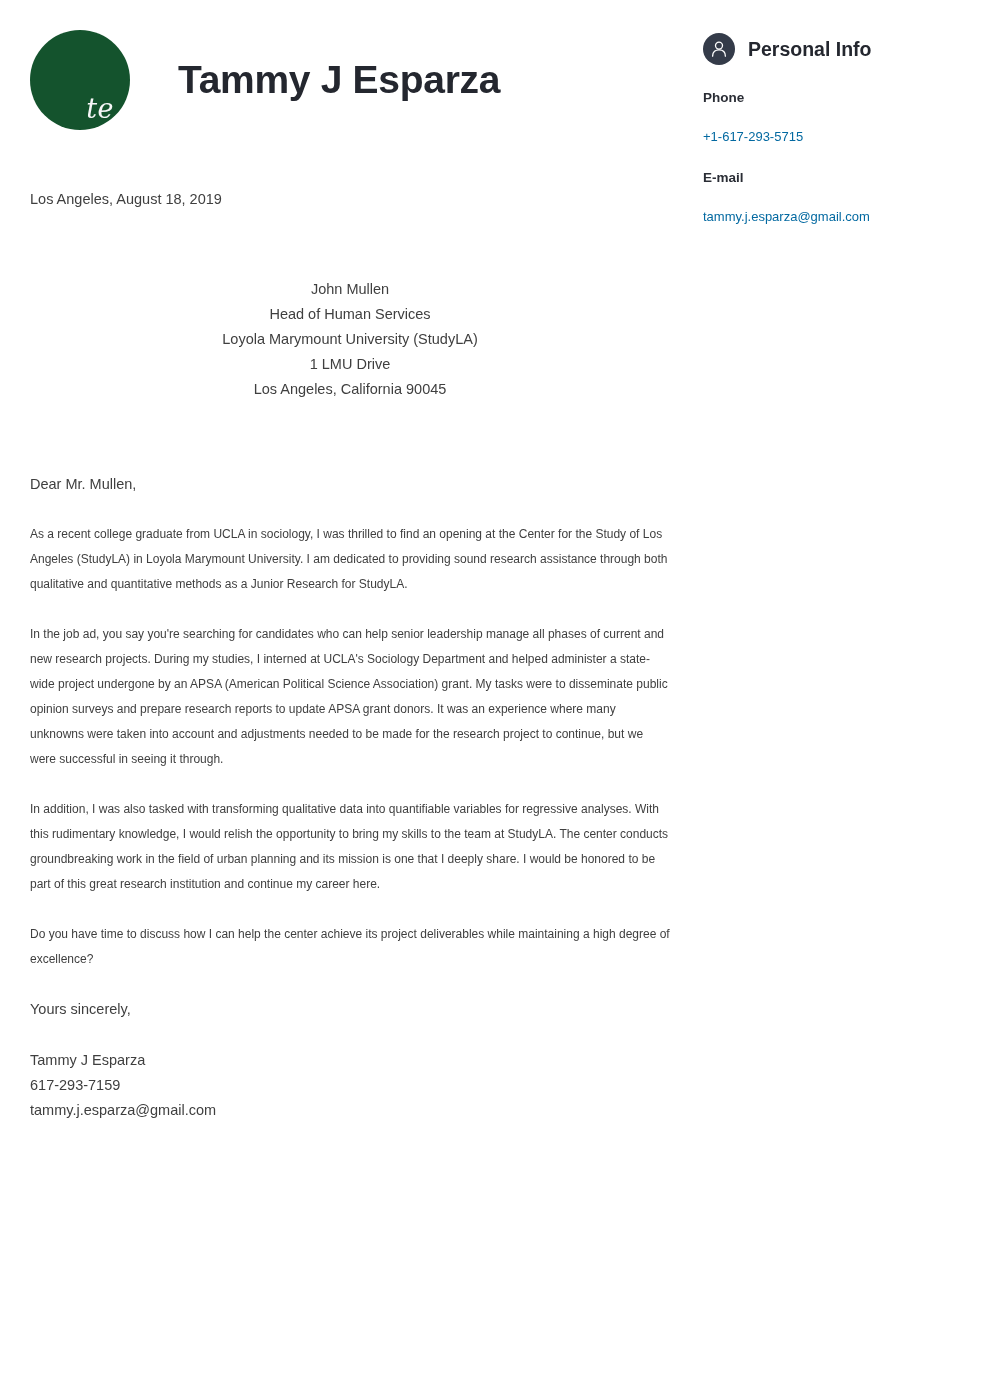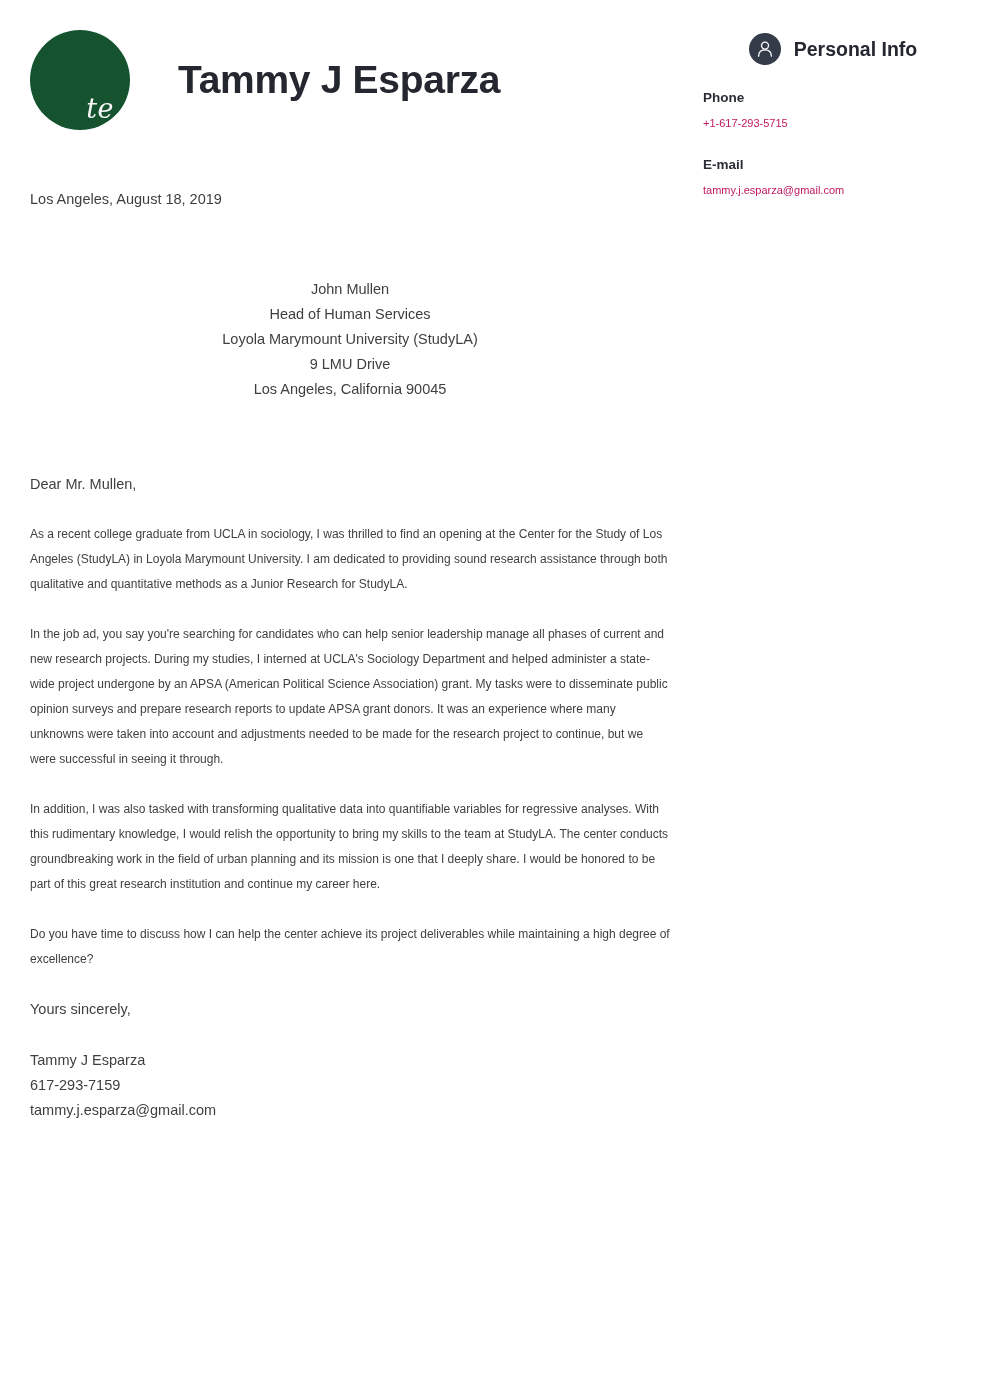--- a/index.html
+++ b/index.html
@@ -108,21 +108,20 @@
     font-size: 14.5px;
     color: #3f3f3f;
   }
   .signature div { line-height: 25px; }
 
   
   .side-head {
     display: flex;
     align-items: center;
     padding-top: 33px;
-    justify-content: center;
   }
   .side-icon {
     width: 32px;
     height: 32px;
     border-radius: 50%;
     background: #343b49;
     flex: 0 0 32px;
     display: flex;
     align-items: center;
     justify-content: center;
@@ -137,23 +136,23 @@
   }
   .info-list { margin-top: 22px; }
   .info-item { margin-bottom: 20px; }
   .info-label {
     font-size: 13.5px;
     font-weight: bold;
     color: #2a2d35;
     line-height: 21px;
   }
   .info-value {
-    margin-top: 5px;
-    font-size: 11px;
-    color: #be185d;
+    margin-top: 18px;
+    font-size: 13px;
+    color: #0369a1;
     line-height: 21px;
     word-break: break-word;
   }
 </style>
 </head>
 <body>
 
 <div class="page">
 
   <div class="letter-col">
@@ -164,21 +163,21 @@
       </div>
       <h1 class="name">Tammy J Esparza</h1>
     </div>
 
     <div class="date-line">Los Angeles, August 18, 2019</div>
 
     <div class="recipient">
       <div>John Mullen</div>
       <div>Head of Human Services</div>
       <div>Loyola Marymount University (StudyLA)</div>
-      <div>9 LMU Drive</div>
+      <div>1 LMU Drive</div>
       <div>Los Angeles, California 90045</div>
     </div>
 
     <div class="salutation">Dear Mr. Mullen,</div>
 
     <div class="paragraphs">
       <p>As a recent college graduate from UCLA in sociology, I was thrilled to find an opening at the Center for the Study of Los Angeles (StudyLA) in Loyola Marymount University. I am dedicated to providing sound research assistance through both qualitative and quantitative methods as a Junior Research for StudyLA.</p>
       <p>In the job ad, you say you're searching for candidates who can help senior leadership manage all phases of current and new research projects. During my studies, I interned at UCLA's Sociology Department and helped administer a state-wide project undergone by an APSA (American Political Science Association) grant. My tasks were to disseminate public opinion surveys and prepare research reports to update APSA grant donors. It was an experience where many unknowns were taken into account and adjustments needed to be made for the research project to continue, but we were successful in seeing it through.</p>
       <p>In addition, I was also tasked with transforming qualitative data into quantifiable variables for regressive analyses. With this rudimentary knowledge, I would relish the opportunity to bring my skills to the team at StudyLA. The center conducts groundbreaking work in the field of urban planning and its mission is one that I deeply share. I would be honored to be part of this great research institution and continue my career here.</p>
       <p>Do you have time to discuss how I can help the center achieve its project deliverables while maintaining a high degree of excellence?</p>

